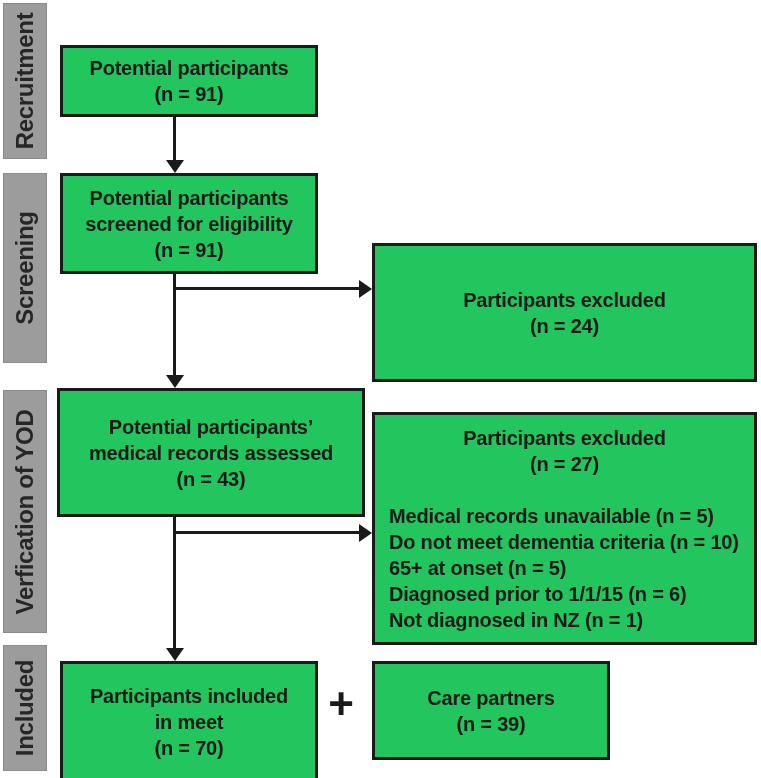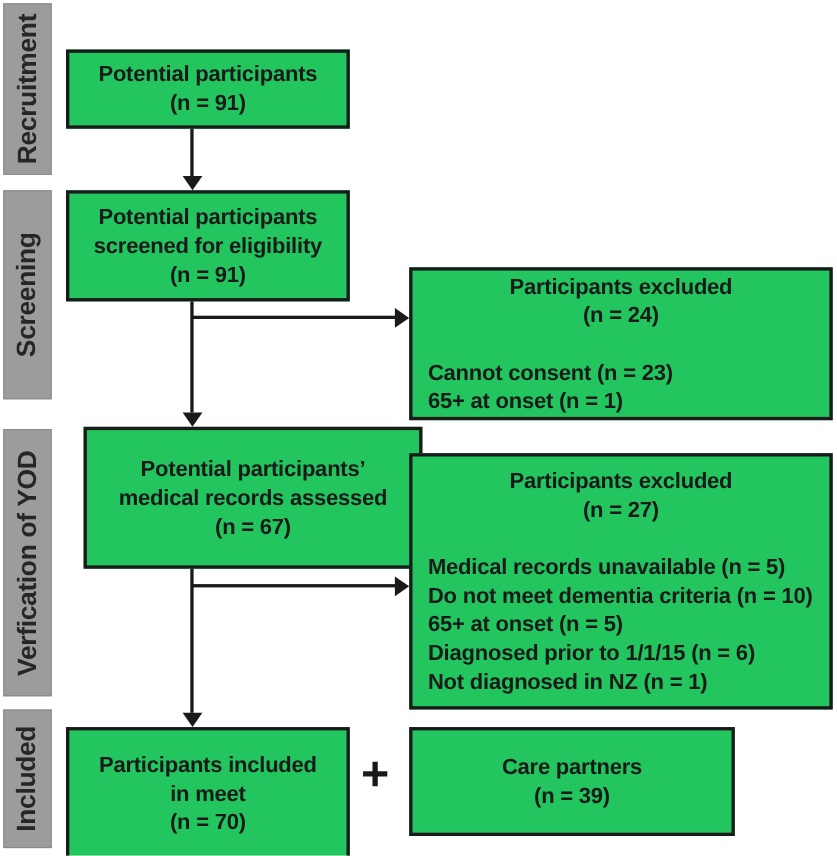--- a/index.html
+++ b/index.html
@@ -107,30 +107,26 @@
   <div class="vline" style="left:173px;top:274px;height:101px;"></div>
   <div class="head-down" style="left:166px;top:375px;"></div>
   <div class="hline" style="left:174px;top:287px;width:186px;"></div>
   <div class="head-right" style="left:359px;top:280px;"></div>
 
   <div class="box" style="left:372px;top:243px;width:385px;height:139px;">
     <div>
       <span class="line">Participants excluded</span>
       <span class="line">(n = 24)</span>
     </div>
-    <div class="items">
-      <span class="line">Cannot consent (n = 23)</span>
-      <span class="line">65+ at onset (n = 1)</span>
-    </div>
   </div>
 
-  <div class="box" style="left:76px;top:388px;width:308px;height:129px;">
+  <div class="box" style="left:57px;top:388px;width:308px;height:129px;">
     <span class="line">Potential participants’</span>
     <span class="line">medical records assessed</span>
-    <span class="line">(n = 67)</span>
+    <span class="line">(n = 43)</span>
   </div>
 
   <div class="vline" style="left:173px;top:517px;height:131px;"></div>
   <div class="head-down" style="left:166px;top:648px;"></div>
   <div class="hline" style="left:174px;top:531px;width:186px;"></div>
   <div class="head-right" style="left:359px;top:524px;"></div>
 
   <div class="box" style="left:372px;top:412px;width:385px;height:233px;">
     <div>
       <span class="line">Participants excluded</span>
@@ -146,18 +142,18 @@
   </div>
 
   <div class="box" style="left:60px;top:661px;width:258px;height:121px;">
     <span class="line">Participants included</span>
     <span class="line">in meet</span>
     <span class="line">(n = 70)</span>
   </div>
 
   <div class="plus">+</div>
 
-  <div class="box" style="left:372px;top:661px;width:296px;height:99px;">
+  <div class="box" style="left:372px;top:661px;width:238px;height:99px;">
     <span class="line">Care partners</span>
     <span class="line">(n = 39)</span>
   </div>
 
 </div>
 
 </body></html>

